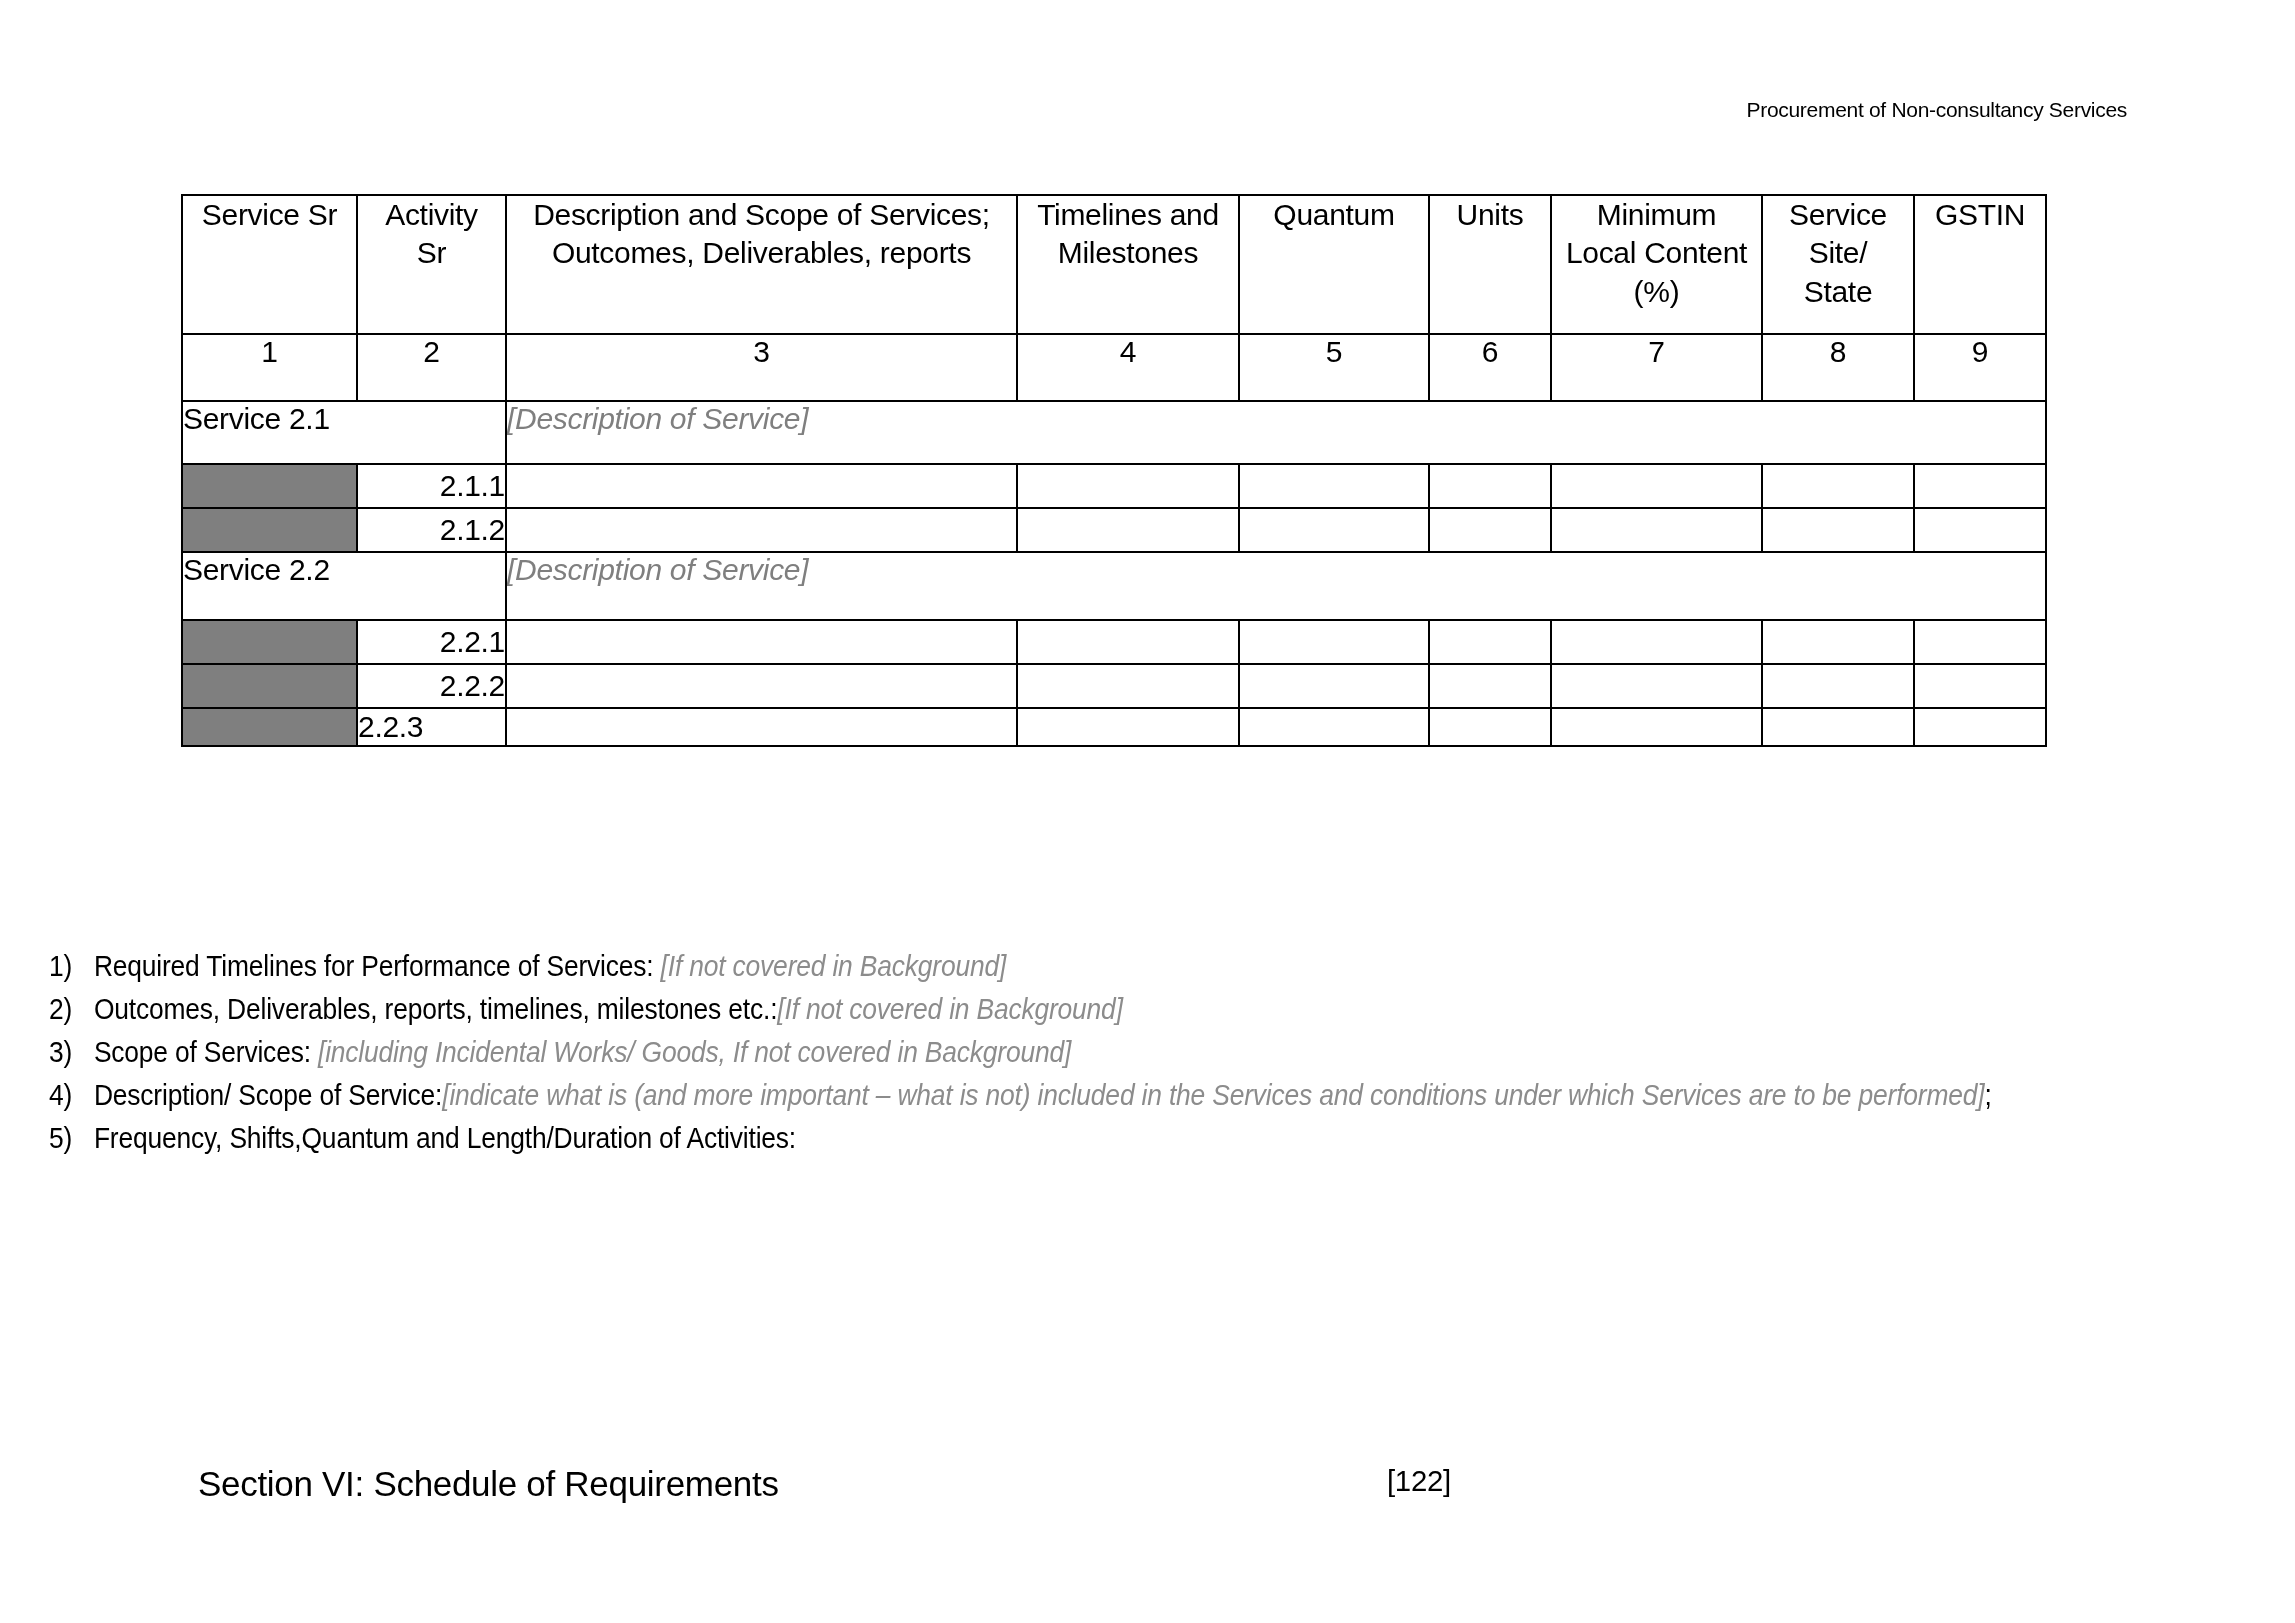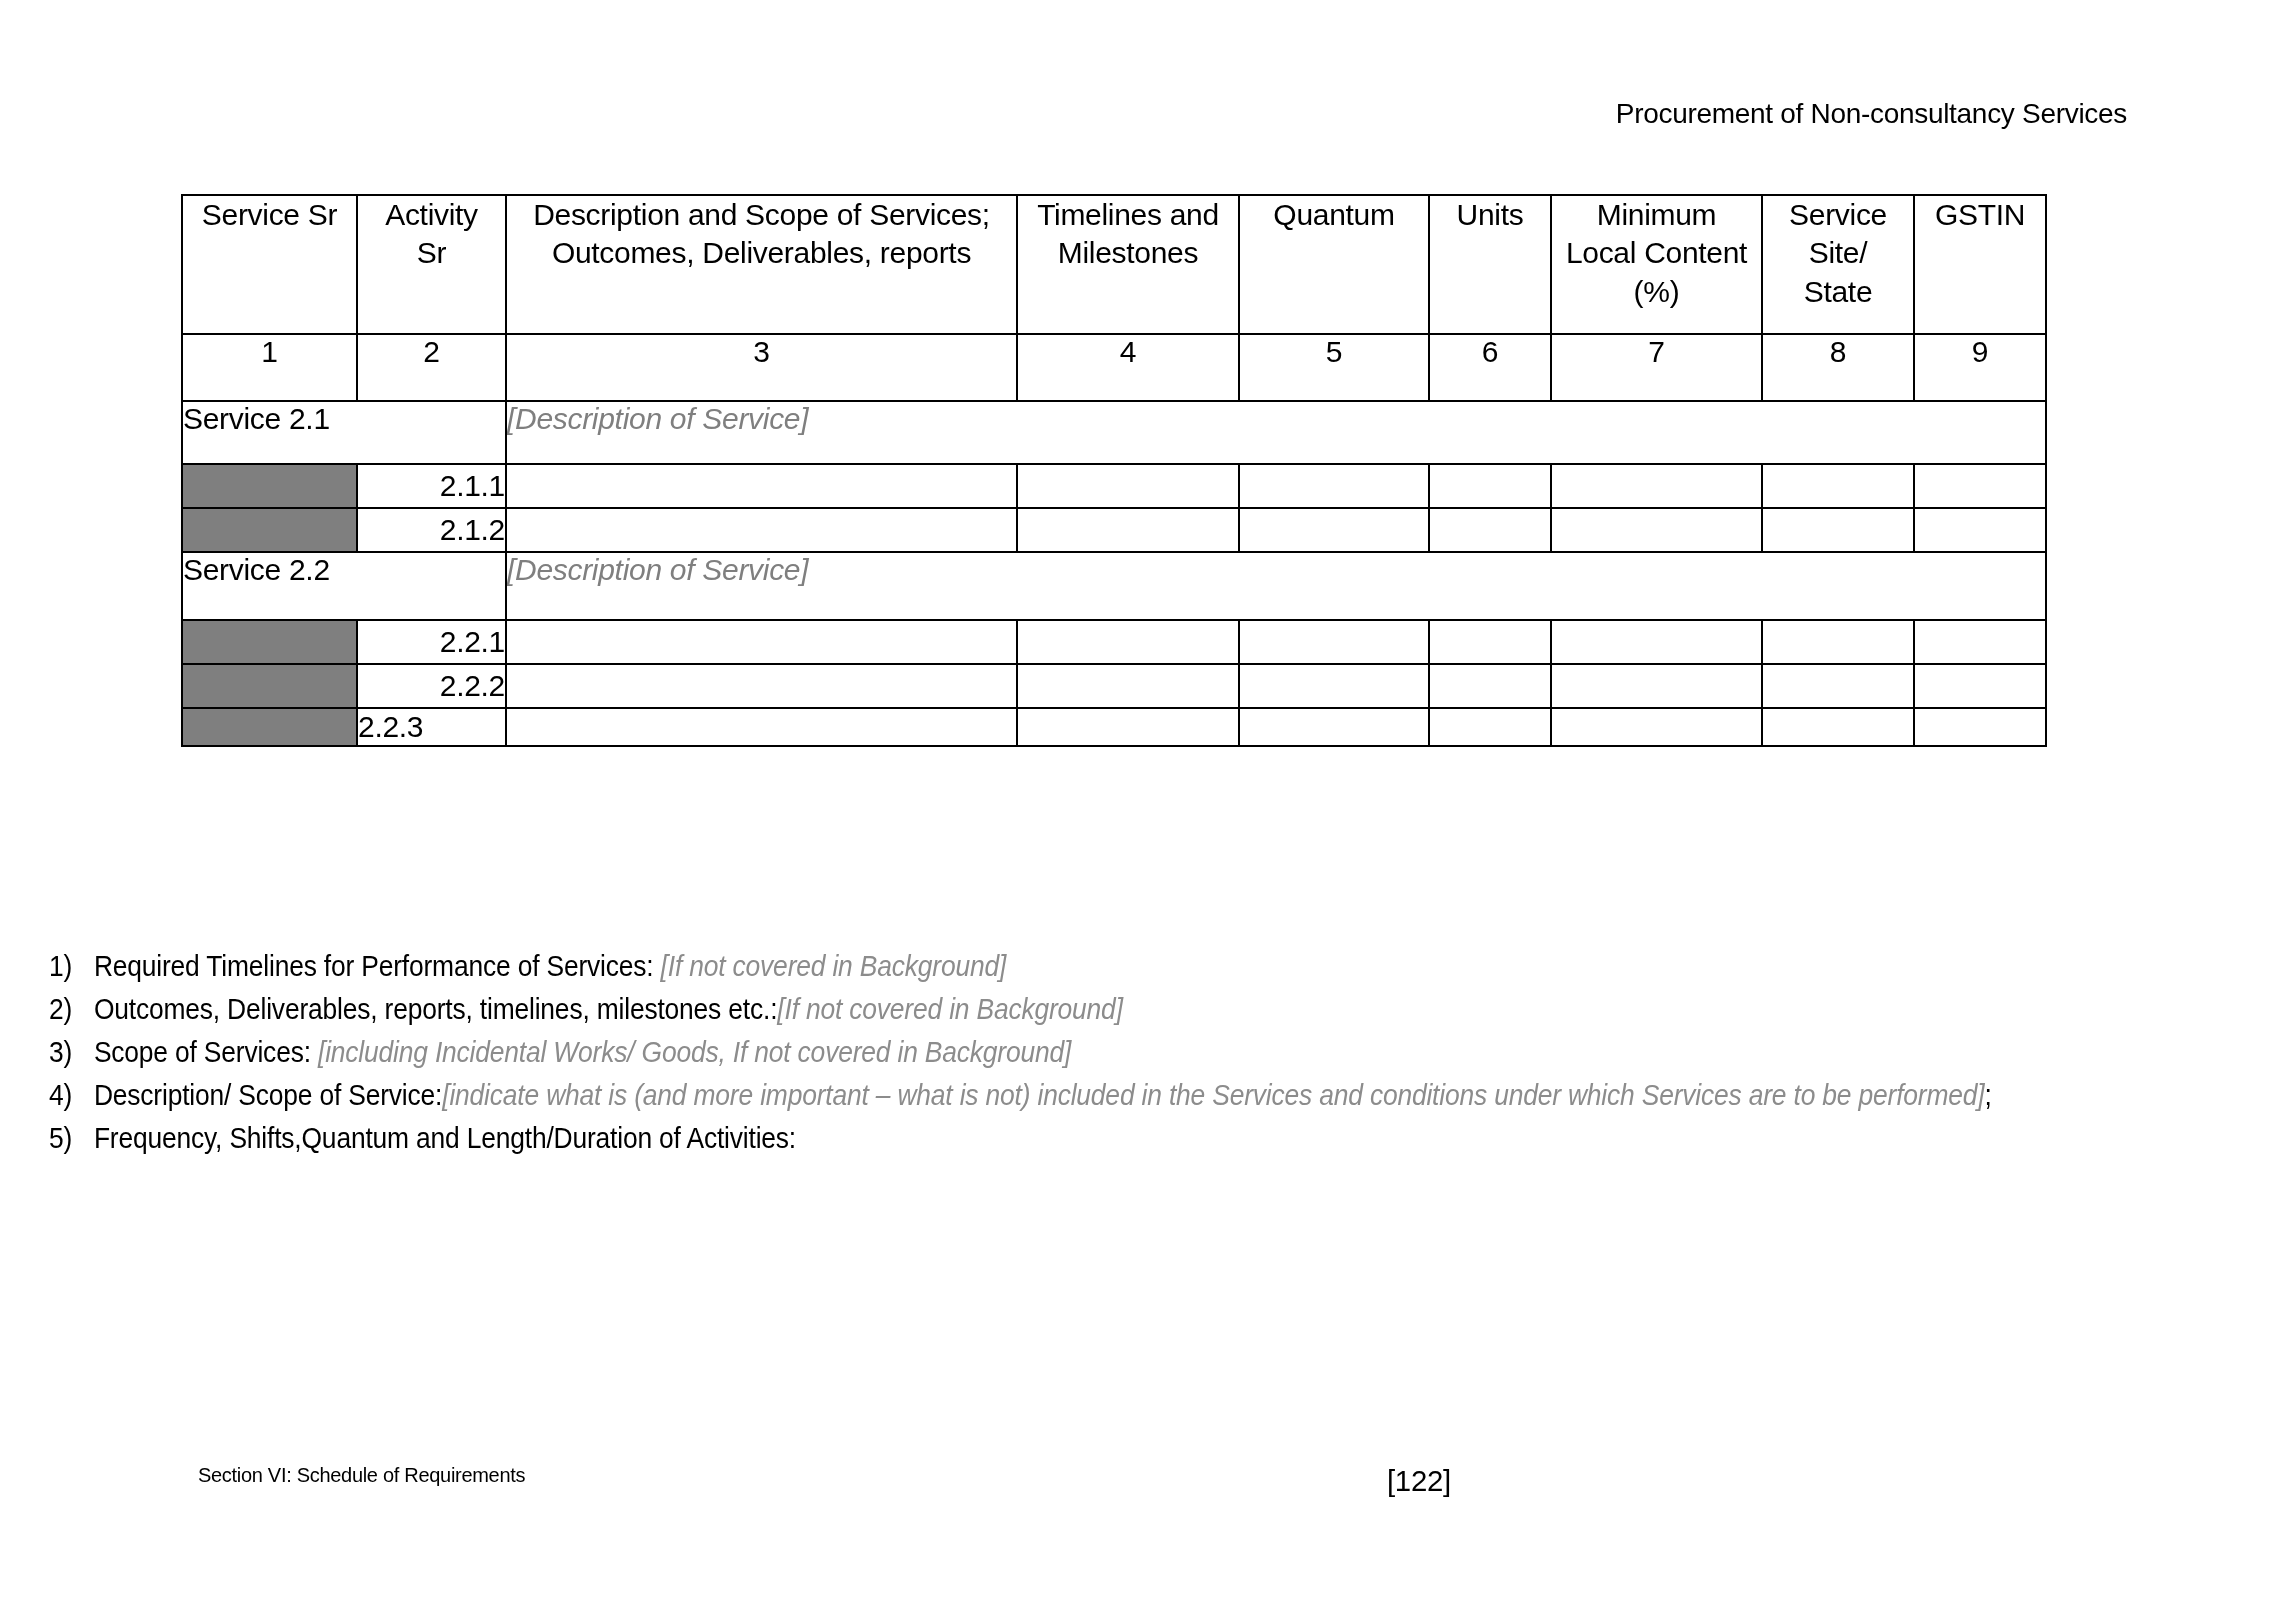--- a/index.html
+++ b/index.html
@@ -5,21 +5,21 @@
   html,body { margin:0; padding:0; background:#ffffff; }
   body {
     width:2295px; height:1623px; position:relative;
     font-family:"Liberation Sans", sans-serif; color:#000;
     overflow:hidden;
   }
   .sheet { position:absolute; left:0; top:0; width:2295px; height:1623px; }
 
   .title {
     position:absolute; top:98px; right:168px;
-    font-size:28px; letter-spacing:-0.3px; white-space:nowrap;
+    font-size:21px; letter-spacing:-0.3px; white-space:nowrap;
   }
 
   table.doc {
     position:absolute; left:181px; top:194px;
     width:1864px; border-collapse:collapse; table-layout:fixed;
   }
   table.doc td, table.doc th {
     border:2.6px solid #000; padding:0; overflow:hidden;
     font-size:30px; letter-spacing:-0.3px; font-weight:normal;
   }
@@ -53,21 +53,21 @@
     position:absolute; left:49px; top:944px;
     font-size:30px; letter-spacing:-0.2px;
     transform:scaleX(0.88); transform-origin:0 0;
   }
   .note-line { white-space:nowrap; height:43px; line-height:43px; }
   .note-num  { display:inline-block; width:51px; }
   .note-ph   { color:var(--ph-notes, #8c8c8c); font-style:italic; }
 
   .footer-section {
     position:absolute; left:198px; top:1464px;
-    font-size:20px; letter-spacing:-0.3px; white-space:nowrap;
+    font-size:35px; letter-spacing:-0.3px; white-space:nowrap;
   }
   .footer-page {
     position:absolute; left:1351px; top:1464px;
     font-size:29.4px; letter-spacing:-0.3px; white-space:nowrap;margin-left:36px;
   }
 </style>
 </head>
 <body>
 
 <div class="sheet">

